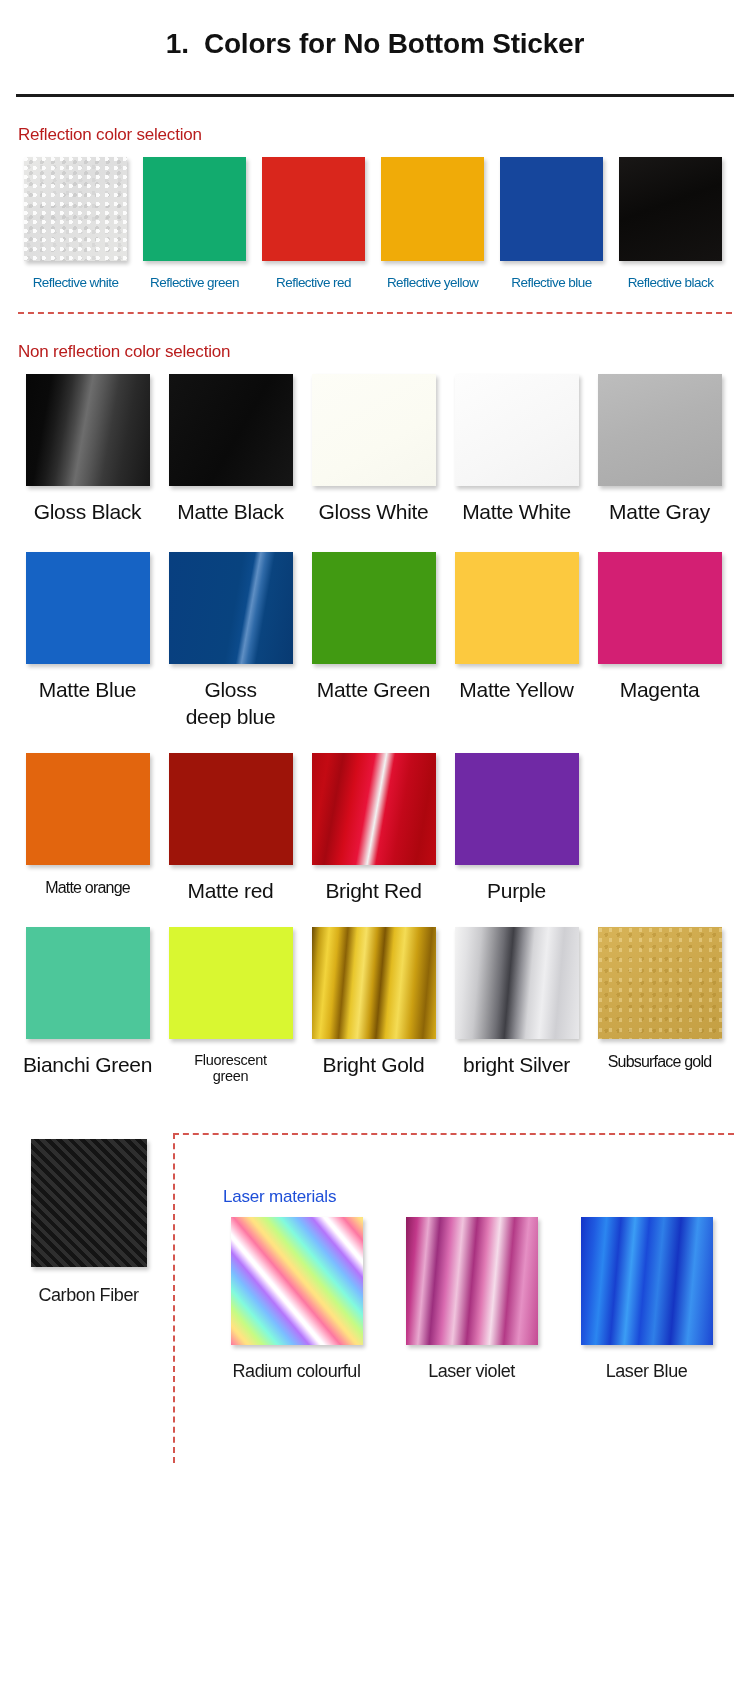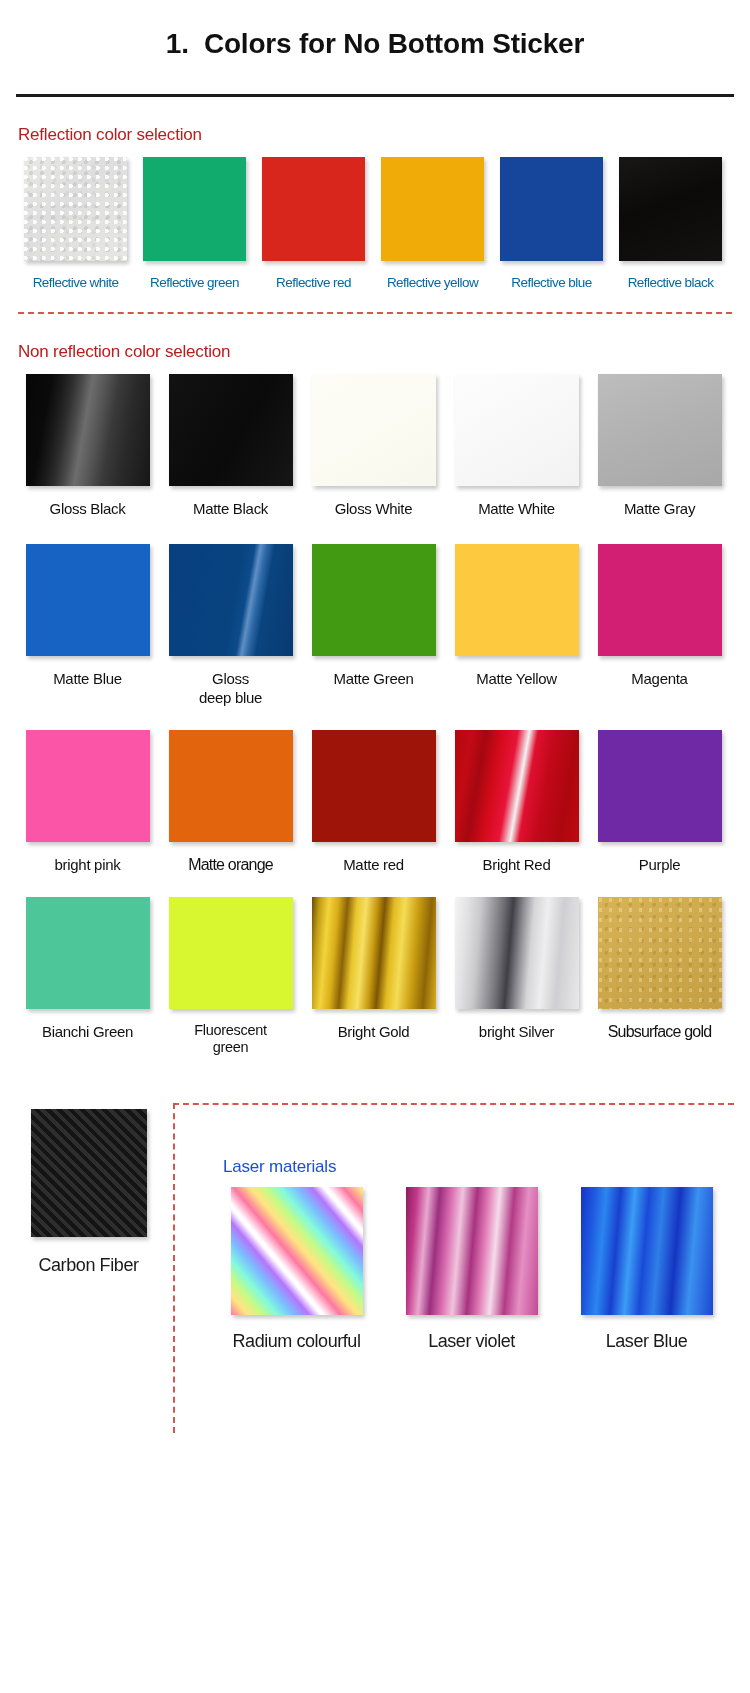--- a/index.html
+++ b/index.html
@@ -88,21 +88,21 @@
     color: #0369a1;
   }
 
   
   .nonreflective .swatch-cell { width: 143px; }
   .nonreflective .chip {
     width: 124px;
     height: 112px;
   }
   .nonreflective .chip-label {
-    font-size: 15px;
+    font-size: 21px;
     margin-top: 13px;
     text-align: center;
     line-height: 1.28;
     color: #111;
     letter-spacing: -0.3px;
     white-space: nowrap;
   }
   .nonreflective .chip-label.two-line { white-space: normal; width: 130px; }
   .nonreflective .chip-label.tight { font-size: 16px; letter-spacing: -0.8px; }
   .nonreflective .chip-label.small { font-size: 14.5px; line-height: 1.15; }
@@ -354,24 +354,20 @@
           <span class="chip" style="background-color: rgb(252, 201, 63);"></span>
           <span class="chip-label">Matte Yellow</span>
         </div>
         <div class="swatch-cell">
           <span class="chip" style="background-color: rgb(211, 31, 115);"></span>
           <span class="chip-label">Magenta</span>
         </div>
       </div>
       <div class="row-gap-2"></div>
       <div class="swatch-row nonreflective">
-        <div class="swatch-cell">
-          <span class="chip" style="background-color: rgb(251, 85, 167);"></span>
-          <span class="chip-label">bright pink</span>
-        </div>
         <div class="swatch-cell">
           <span class="chip" style="background-color: rgb(226, 101, 14);"></span>
           <span class="chip-label tight">Matte orange</span>
         </div>
         <div class="swatch-cell">
           <span class="chip" style="background-color: rgb(158, 20, 9);"></span>
           <span class="chip-label">Matte red</span>
         </div>
         <div class="swatch-cell">
           <span class="chip tex-bright-red"></span>

